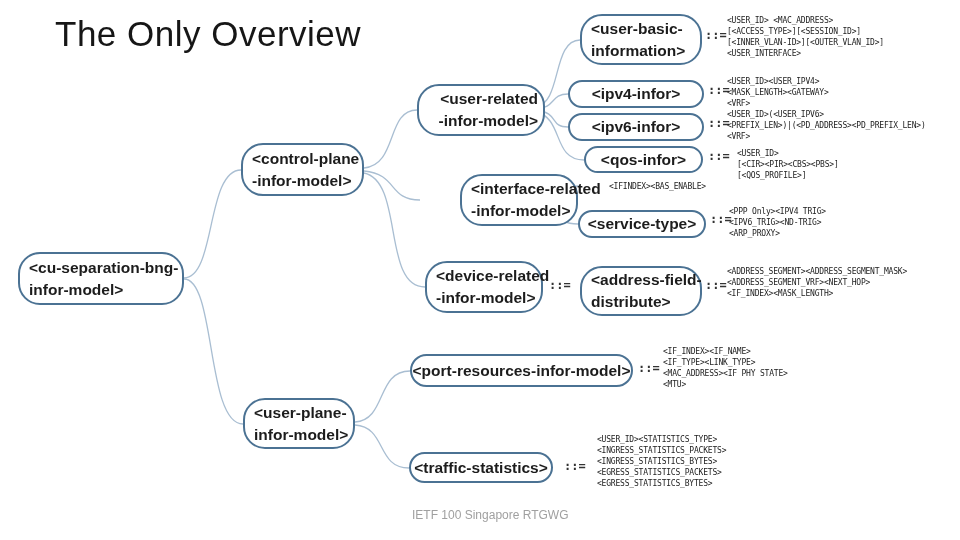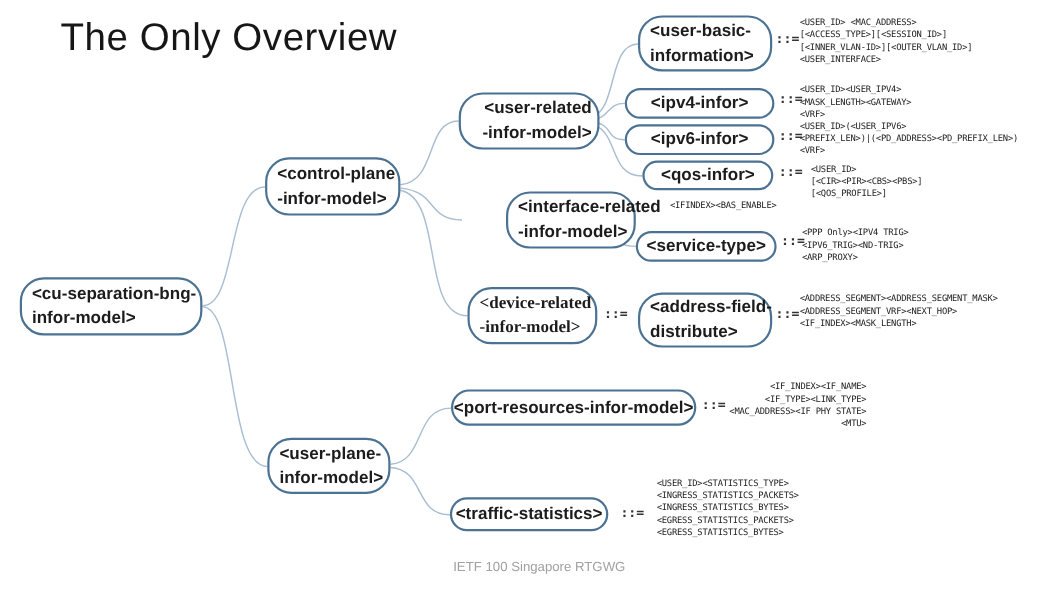--- a/index.html
+++ b/index.html
@@ -17,21 +17,21 @@
          display:flex; flex-direction:column; justify-content:center;
          padding:2px 5px 2px 9px; font-size:15.5px; font-weight:600; color:#1c1c1c;
          line-height:1.4; white-space:pre; }
   .box.center { align-items:center; text-align:center; padding:2px 4px; }
 
   .n-root      { left:18px;  top:252px; width:166px; height:53px; }
   .n-control   { left:241px; top:143px; width:123px; height:53px; }
   .n-uplane    { left:243px; top:398px; width:112px; height:51px; }
   .n-urel      { left:417px; top:84px;  width:128px; height:52px;text-align:right; }
   .n-irel      { left:420px; top:174px; width:118px; height:52px;margin-left:40px; }
-  .n-drel      { left:425px; top:261px; width:118px; height:52px;font-family:Liberation Serif, serif; }
+  .n-drel      { left:425px; top:261px; width:118px; height:52px; }
   .n-ubasic    { left:580px; top:14px;  width:122px; height:51px; }
   .n-ipv4      { left:568px; top:80px;  width:136px; height:28px; }
   .n-ipv6      { left:568px; top:113px; width:136px; height:28px; }
   .n-qos       { left:584px; top:146px; width:119px; height:27px; }
   .n-stype     { left:578px; top:210px; width:128px; height:28px; }
   .n-addr      { left:580px; top:266px; width:122px; height:50px; }
   .n-port      { left:410px; top:354px; width:223px; height:33px; }
   .n-traffic   { left:409px; top:452px; width:144px; height:31px; }
 
   .defsym { position:absolute; font-family:"DejaVu Sans Mono", monospace;
@@ -49,21 +49,21 @@
   .mono { position:absolute; font-family:"DejaVu Sans Mono", monospace;
           font-size:8px; line-height:11px; letter-spacing:-0.2px;
           color:#222; white-space:pre; }
   .d1 { left:727px; top:15px; }
   .d2 { left:727px; top:76px; }
   .d3 { left:727px; top:109px; }
   .d4 { left:737px; top:148px; }
   .d5 { left:579px; top:181px;margin-left:30px; }
   .d6 { left:729px; top:206px; }
   .d7 { left:727px; top:266px; }
-  .d8 { left:663px; top:346px;text-align:right; }
+  .d8 { left:663px; top:346px; }
   .d9 { left:597px; top:434px; }
 
   .footer { position:absolute; left:412px; top:508px; font-size:12px; color:#a0a0a0;
             font-family:"Liberation Sans", sans-serif; }
 </style>
 </head>
 <body>
 
 <div class="slide">
 

